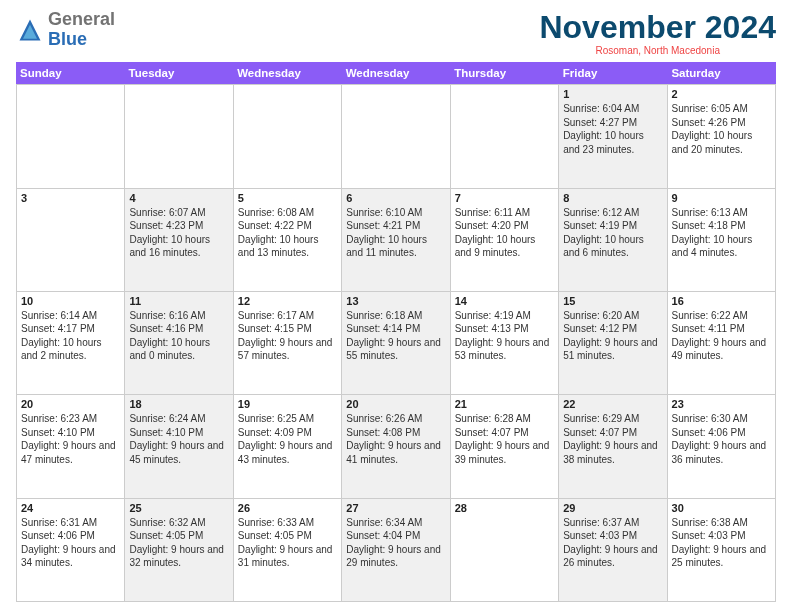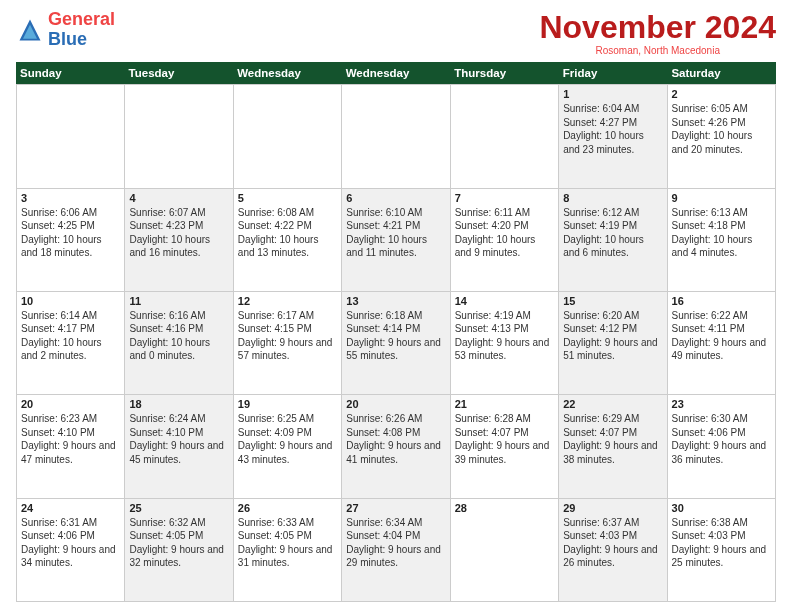--- a/index.html
+++ b/index.html
@@ -26,49 +26,49 @@
     .logo {
       display: flex;
       align-items: center;
       gap: 4px;
     }
     .logo-text {
       font-size: 18px;
       font-weight: bold;
       line-height: 1.1;
     }
-    .logo-general { color: #ef4444; }
+    .logo-general { color: #737373; }
     .logo-blue { color: #2a6db5; margin-top: 40px; }
     .logo-icon {
       width: 28px;
       height: 28px;
     }
     .title-block {
       text-align: right;
     }
     .main-title {
       font-size: 32px;
       font-weight: bold;
-      color: #b91c1c;
+      color: #0c4a6e;
       line-height: 1.1;
     }
     .subtitle {
       font-size: 10px;
       color: #ef4444;
       text-align: center;
     }
     .calendar {
       flex: 1;
       display: flex;
       flex-direction: column;
     }
     .cal-header {
       display: grid;
       grid-template-columns: repeat(7, 1fr);
-      background: #14532d;
+      background: #8b5cf6;
       color: #fff;
       font-size: 11.5px;
       font-weight: bold;
     }
     .cal-header-cell {
       padding: 5px 4px;
       text-align: left;
     }
     .cal-body {
       flex: 1;
@@ -159,24 +159,20 @@
             <span class="day-num">2</span>
             <div class="day-info">Sunrise: 6:05 AM
 Sunset: 4:26 PM
 Daylight: 10 hours
 and 20 minutes.</div>
           </div>
         </div>
         <div class="cal-row">
           <div class="cal-cell">
             <span class="day-num">3</span>
-            <div class="day-info">Sunrise: 6:06 AM
-Sunset: 4:25 PM
-Daylight: 10 hours
-and 18 minutes.</div>
           </div>
           <div class="cal-cell shaded">
             <span class="day-num">4</span>
             <div class="day-info">Sunrise: 6:07 AM
 Sunset: 4:23 PM
 Daylight: 10 hours
 and 16 minutes.</div>
           </div>
           <div class="cal-cell">
             <span class="day-num">5</span>

